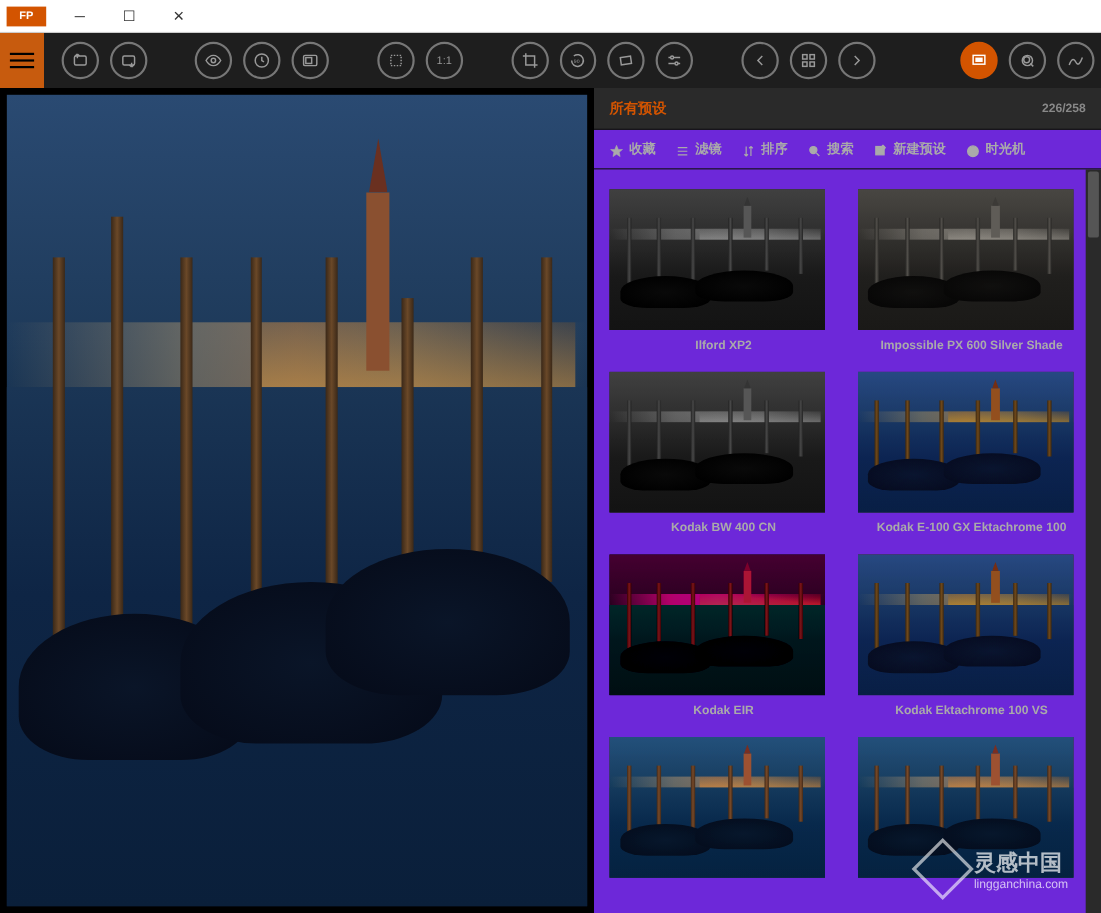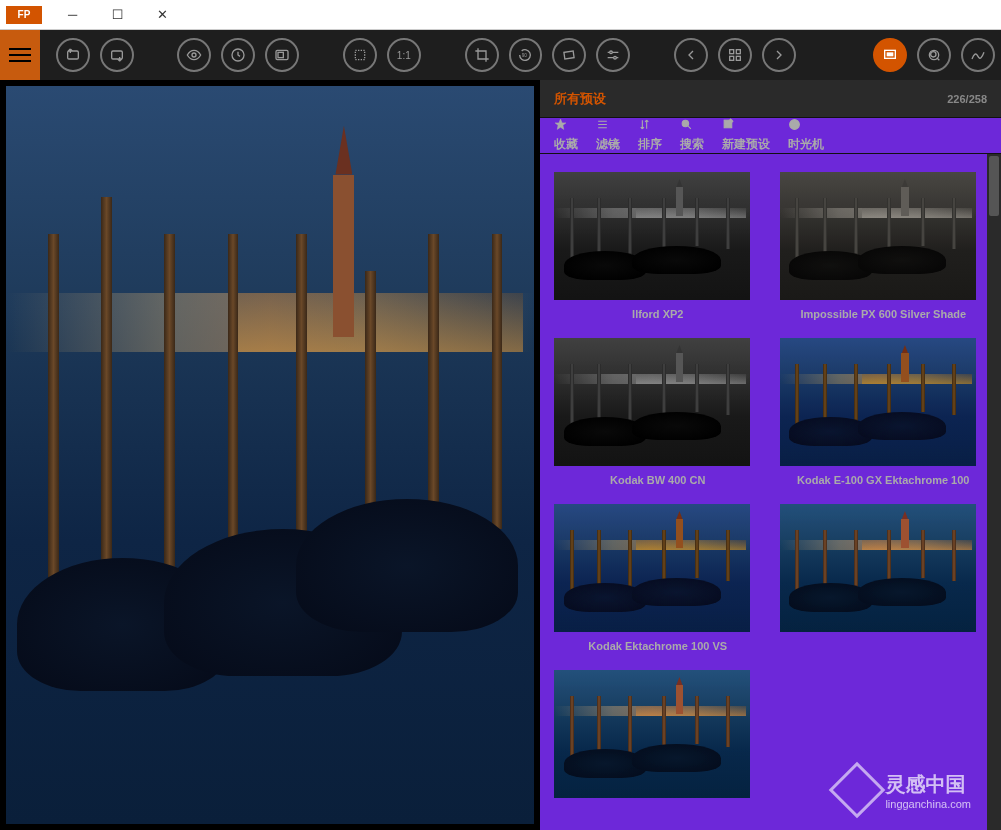--- a/index.html
+++ b/index.html
@@ -23,21 +23,21 @@
 .content { display: flex; height: calc(100% - 80px); }
 .preview { width: 540px; background: #000; position: relative; padding: 6px; }
 .preview-img { width: 100%; height: 100%; position: relative; overflow: hidden; }
 
 .panel { flex: 1; background: #6d28d9; display: flex; flex-direction: column; position: relative; font-weight: bold; }
 .panel-header { height: 38px; background: #2a2a2a; display: flex; align-items: center; padding: 0 14px; border-bottom: 1px solid #111; }
 .panel-header .title { color: #d35400; font-size: 13px; flex: 1; }
 .panel-header .count { color: #888; font-size: 11px; }
 
 .filter-bar { height: 36px; display: flex; align-items: center; padding: 0 14px; gap: 18px; border-bottom: 1px solid #111; }
-.filter-item { display: flex; align-items: flex-start; gap: 5px; color: #aaa; font-size: 12px; cursor: pointer; flex-direction: column; }
+.filter-item { display: flex; align-items: flex-end; gap: 5px; color: #aaa; font-size: 12px; cursor: pointer; }
 .filter-item svg { width: 13px; height: 13px; stroke: #aaa; fill: #aaa; }
 
 .presets { flex: 1; overflow-y: auto; padding: 18px 14px; }
 .preset-grid { display: grid; grid-template-columns: 1fr 1fr; gap: 18px 18px; }
 .preset { display: flex; flex-direction: column; gap: 8px; cursor: pointer; }
 .preset-thumb { width: 196px; height: 128px; background: #333; position: relative; overflow: hidden; }
 .preset-label { color: #aaa; font-size: 11px; text-align: center; }
 
 .scrollbar-stub { position: absolute; right: 0; top: 74px; width: 14px; bottom: 0; background: #2a2a2a; }
 .scrollbar-thumb { position: absolute; right: 2px; top: 2px; width: 10px; height: 60px; background: #555; border-radius: 2px; }
@@ -333,20 +333,39 @@
                 <div class="pole" style="left:55%;height:42%"></div>
                 <div class="pole" style="left:72%;height:38%"></div>
                 <div class="pole" style="left:88%;height:40%"></div>
 <div class="gondola" style="left:5%;top:62%;width:42%;height:22%"></div>
                 <div class="gondola" style="left:40%;top:58%;width:45%;height:22%"></div>
               </div>
             </div>
   <div class="preset-label">Kodak E-100 GX Ektachrome 100</div>
           </div>
           <div class="preset">
+            <div class="preset-thumb ir">
+              <div class="venice">
+                <div class="sky-glow"></div>
+                <div class="buildings"></div>
+                <div class="tower"></div>
+                <div class="water"></div>
+<div class="pole" style="left:8%;height:50%"></div>
+                <div class="pole" style="left:22%;height:55%"></div>
+                <div class="pole" style="left:38%;height:45%"></div>
+                <div class="pole" style="left:55%;height:42%"></div>
+                <div class="pole" style="left:72%;height:38%"></div>
+                <div class="pole" style="left:88%;height:40%"></div>
+<div class="gondola" style="left:5%;top:62%;width:42%;height:22%"></div>
+                <div class="gondola" style="left:40%;top:58%;width:45%;height:22%"></div>
+              </div>
+            </div>
+  <div class="preset-label">Kodak EIR</div>
+          </div>
+          <div class="preset">
             <div class="preset-thumb warm">
               <div class="venice">
                 <div class="sky-glow"></div>
                 <div class="buildings"></div>
                 <div class="tower"></div>
                 <div class="water"></div>
 <div class="pole" style="left:8%;height:50%"></div>
                 <div class="pole" style="left:22%;height:55%"></div>
                 <div class="pole" style="left:38%;height:45%"></div>
                 <div class="pole" style="left:55%;height:42%"></div>

